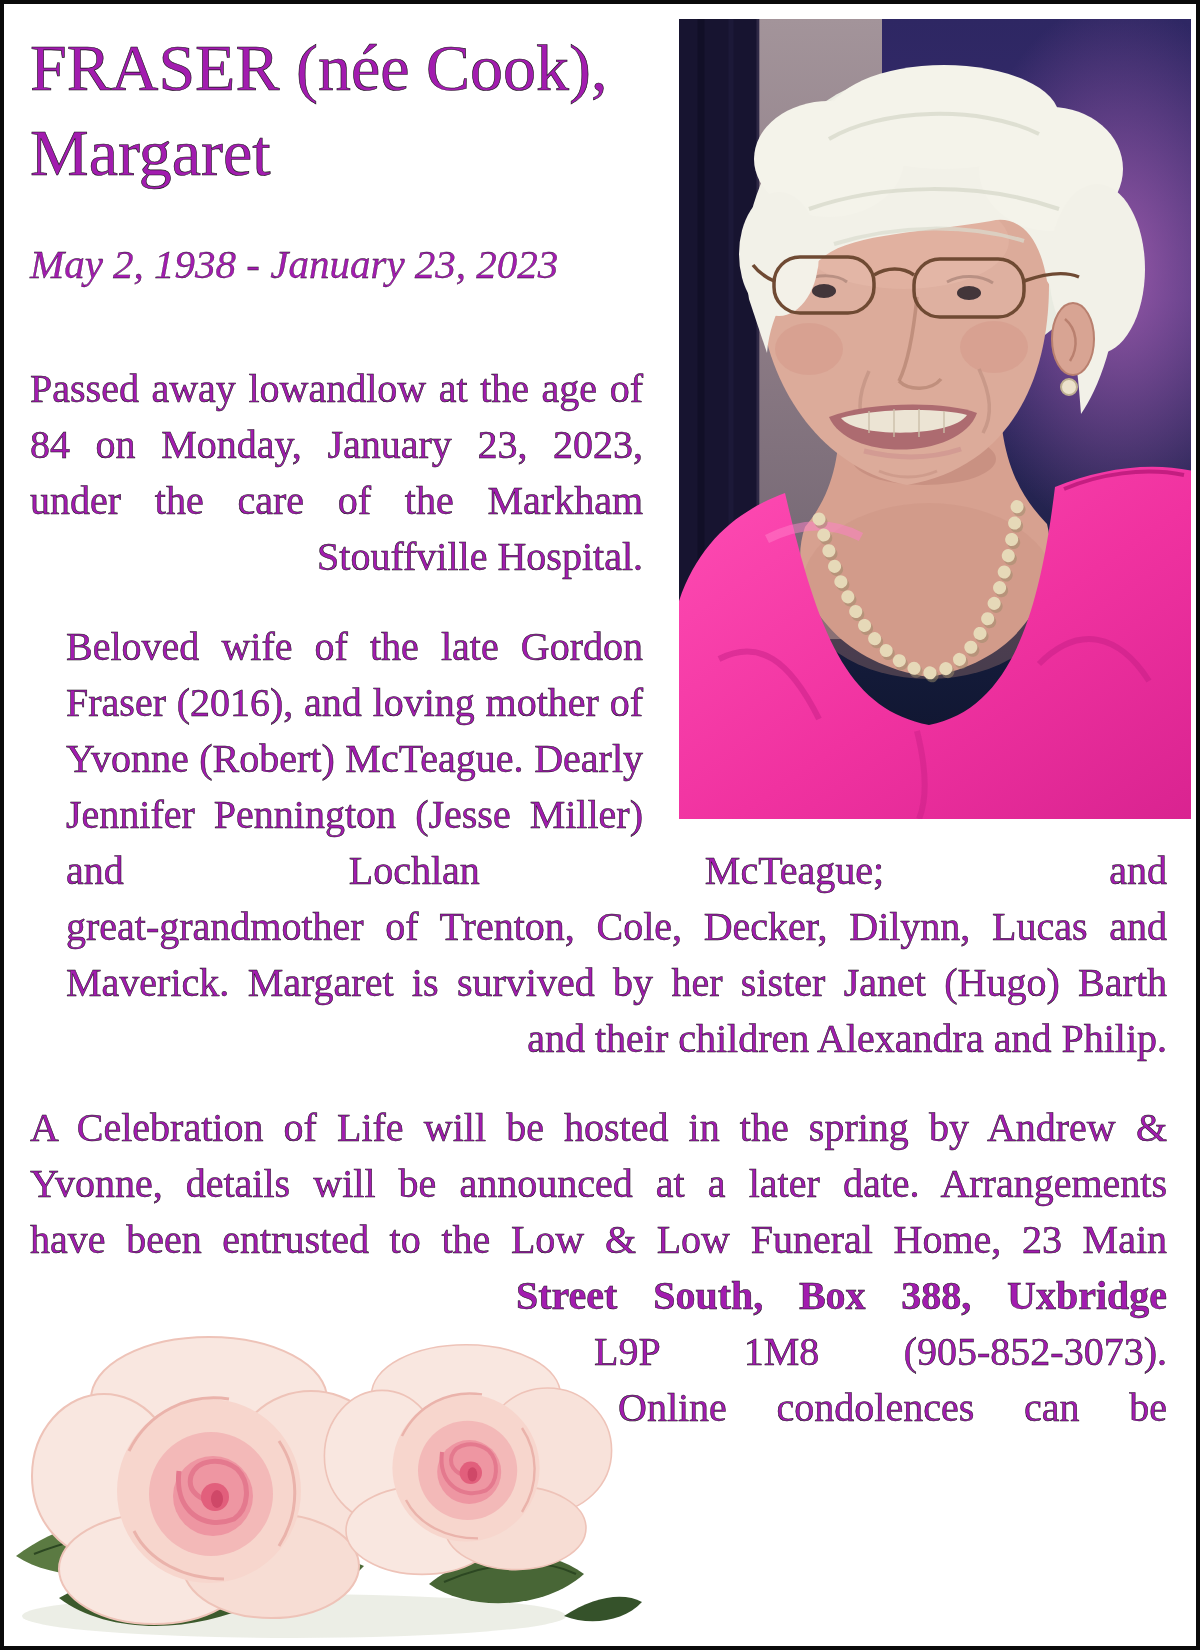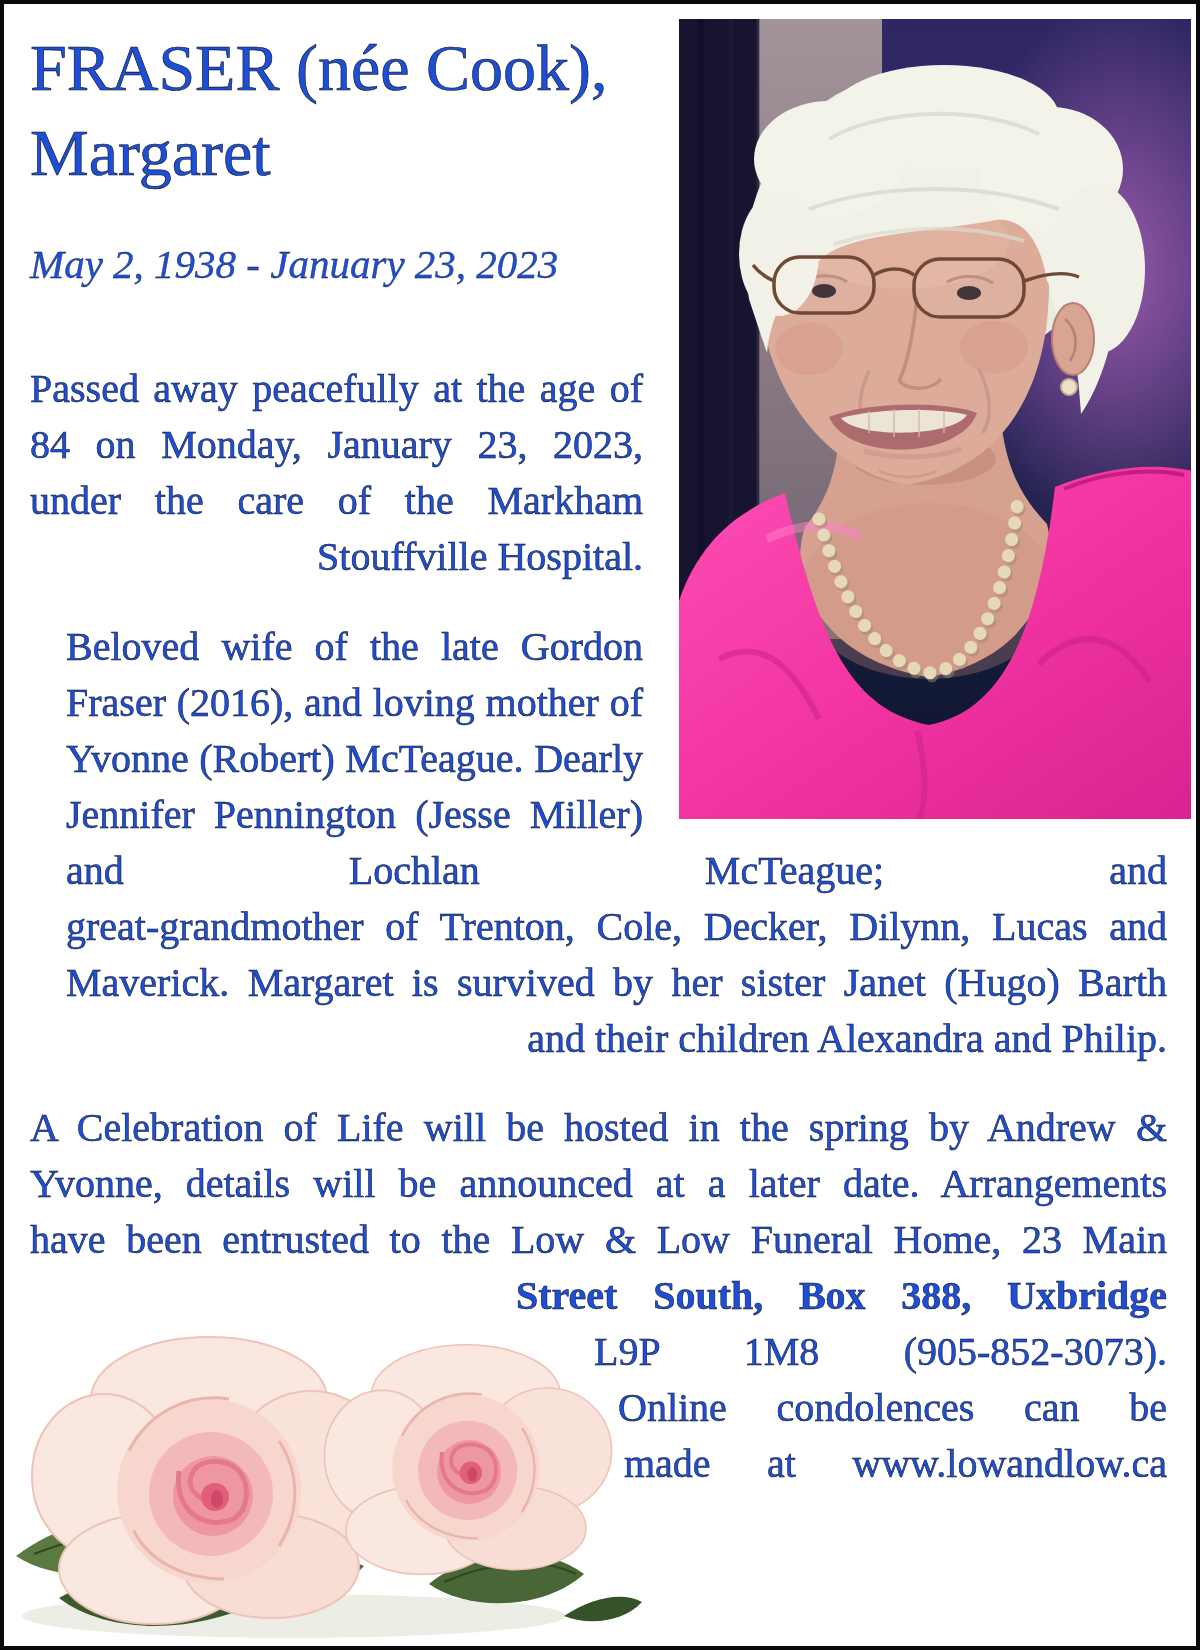--- a/index.html
+++ b/index.html
@@ -5,21 +5,21 @@
   html, body { margin: 0; padding: 0; background: #ffffff; }
   .page {
     position: relative;
     width: 1200px; height: 1650px;
     box-sizing: border-box;
     border: 4px solid #0a0a0a;
     background: #ffffff;
     padding: 21px 29px 0 26px;
     overflow: hidden;
     font-family: "Liberation Serif", serif;
-    color: #1d4ed8;
+    color: #a21caf;
   }
   .flow { position: relative; z-index: 1; }
   .photo-frame {
     float: right;
     width: 512px; height: 800px;
     margin: -6px -24px 22px 36px;
   }
   .photo-frame svg { display: block; width: 100%; height: 100%; }
   .title-line {
     font-size: 66px; line-height: 85px;
@@ -184,21 +184,21 @@
         </g>
       </svg>
     </div>
 
     <div class="title-line">FRASER (née Cook),</div>
     <div class="title-line">Margaret</div>
 
     <div class="date-line">May 2, 1938 - January 23, 2023</div>
 
     <div class="para p1">
-      <div class="jline">Passed away peacefully at the age of</div>
+      <div class="jline">Passed away lowandlow at the age of</div>
       <div class="jline">84 on Monday, January 23, 2023,</div>
       <div class="jline">under the care of the Markham</div>
       <div class="lastline">Stouffville Hospital.</div>
     </div>
 
     <div class="para p2">
       <div class="jline">Beloved wife of the late Gordon</div>
       <div class="jline">Fraser (2016), and loving mother of</div>
       <div class="jline">Yvonne (Robert) McTeague. Dearly</div>
       <div class="jline">Jennifer Pennington (Jesse Miller) and Lochlan McTeague; and</div>
@@ -210,17 +210,16 @@
     <div class="para p3">
       <div class="jline">A Celebration of Life will be hosted in the spring by Andrew &amp;</div>
       <div class="jline">Yvonne, details will be announced at a later date. Arrangements</div>
       <div class="jline">have been entrusted to the Low &amp; Low Funeral Home, 23 Main</div>
     </div>
 
     <div class="para closing">
       <div class="cl1">Street South, Box 388, Uxbridge</div>
       <div class="cl2">L9P 1M8 (905-852-3073).</div>
       <div class="cl3">Online condolences can be</div>
-      <div class="cl4">made at www.lowandlow.ca</div>
     </div>
 
   </div>
 </div>
 
 </body></html>

